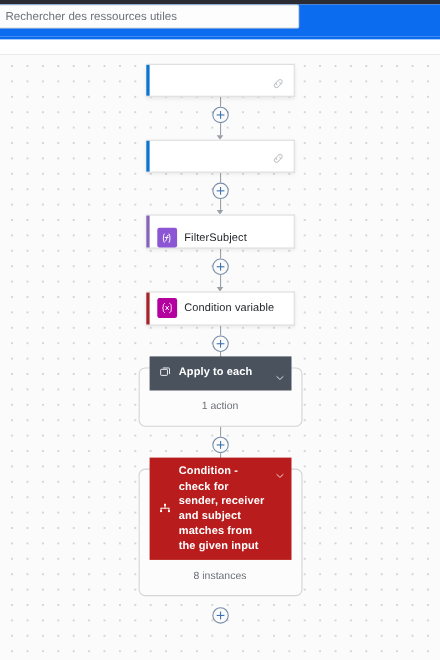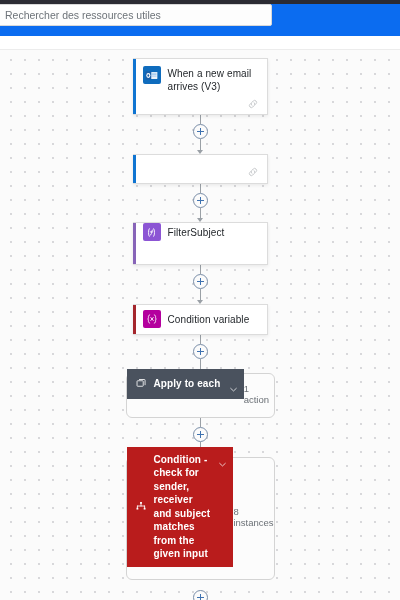--- a/index.html
+++ b/index.html
@@ -128,21 +128,21 @@
     margin-top: -0.5px;
   }
 
   
   .scope {
     width: 149px;
     border: 1px solid #d4d4d4;
     border-radius: 6px;
     background: #fcfcfc;
     padding: 0 0 12px 0;
-    display: flex; flex-direction: row; align-items: center;
+    display: flex; flex-direction: column; align-items: center;
     position: relative;
   }
   .scopehead {
     width: 129px;
     background: #4a525e;
     margin-top: -11px;
     display: flex; align-items: flex-start; gap: 6px;
     padding: 6px 6px 6px 8px;
     position: relative;
   }
@@ -172,56 +172,20 @@
     <div class="search-wrap">
       <input class="search-input" type="text" placeholder="Rechercher des ressources utiles" style="">
     </div>
     <div class="header-spacer"></div>
   </div>
   <div class="header-underline"></div>
   <div class="whitegap"></div>
 
   <div class="canvas">
     <div class="flow">
-
-      <div class="card">
-        <div class="accent" style="background:#0f74d1"></div>
-        <div class="cbody">
-          <div class="crow">
-            <span class="ic" style="background:#0f6cbd">
-              <svg width="13" height="13" viewBox="0 0 16 16">
-                <rect x="0" y="2.5" width="16" height="11" rx="1" fill="#0f6cbd"></rect>
-                <rect x="7" y="3.6" width="8.2" height="8.8" rx="0.6" fill="#ffffff" opacity=".92"></rect>
-                <rect x="8" y="4.6" width="6.2" height="1.1" fill="#9ec8ef"></rect>
-                <rect x="8" y="6.4" width="6.2" height="1.1" fill="#9ec8ef"></rect>
-                <rect x="8" y="8.2" width="6.2" height="1.1" fill="#9ec8ef"></rect>
-                <rect x="0.6" y="2.9" width="7.1" height="10.2" rx="1" fill="#1b5fa8"></rect>
-                <ellipse cx="4.1" cy="8" rx="2.5" ry="3" fill="#ffffff"></ellipse>
-                <ellipse cx="4.1" cy="8" rx="1.15" ry="1.6" fill="#1b5fa8"></ellipse>
-              </svg>
-            </span>
-            <span class="ctitle">When a new email arrives (V3)</span>
-          </div>
-          <div class="cfoot">
-            <span class="linkicon">
-              <svg width="12" height="12" viewBox="0 0 16 16">
-                <path d="M6.3 9.7a2.6 2.6 0 0 1 0-3.7l2-2a2.6 2.6 0 0 1 3.7 3.7l-.9.9" fill="none" stroke="#8a8f94" stroke-width="1.25" stroke-linecap="round"></path>
-                <path d="M9.7 6.3a2.6 2.6 0 0 1 0 3.7l-2 2a2.6 2.6 0 0 1-3.7-3.7l.9-.9" fill="none" stroke="#8a8f94" stroke-width="1.25" stroke-linecap="round"></path>
-              </svg>
-            </span>
-          </div>
-        </div>
-      </div>
-
-      <div class="conn">
-        <div class="line" style="height:9px"></div>
-        <div class="plusbtn"></div>
-        <div class="line" style="height:11px"></div>
-        <div class="arrowhead"></div>
-      </div>
 
       <div class="card">
         <div class="accent" style="background:#0f74d1"></div>
         <div class="cbody">
           <div class="cfoot">
             <span class="linkicon">
               <svg width="12" height="12" viewBox="0 0 16 16">
                 <path d="M6.3 9.7a2.6 2.6 0 0 1 0-3.7l2-2a2.6 2.6 0 0 1 3.7 3.7l-.9.9" fill="none" stroke="#8a8f94" stroke-width="1.25" stroke-linecap="round"></path>
                 <path d="M9.7 6.3a2.6 2.6 0 0 1 0 3.7l-2 2a2.6 2.6 0 0 1-3.7-3.7l.9-.9" fill="none" stroke="#8a8f94" stroke-width="1.25" stroke-linecap="round"></path>
               </svg>
@@ -230,21 +194,42 @@
         </div>
       </div>
 
       <div class="conn">
         <div class="line" style="height:9px"></div>
         <div class="plusbtn"></div>
         <div class="line" style="height:11px"></div>
         <div class="arrowhead"></div>
       </div>
 
-      <div class="card" style="height:43px;align-items:flex-start">
+      <div class="card">
+        <div class="accent" style="background:#0f74d1"></div>
+        <div class="cbody">
+          <div class="cfoot">
+            <span class="linkicon">
+              <svg width="12" height="12" viewBox="0 0 16 16">
+                <path d="M6.3 9.7a2.6 2.6 0 0 1 0-3.7l2-2a2.6 2.6 0 0 1 3.7 3.7l-.9.9" fill="none" stroke="#8a8f94" stroke-width="1.25" stroke-linecap="round"></path>
+                <path d="M9.7 6.3a2.6 2.6 0 0 1 0 3.7l-2 2a2.6 2.6 0 0 1-3.7-3.7l.9-.9" fill="none" stroke="#8a8f94" stroke-width="1.25" stroke-linecap="round"></path>
+              </svg>
+            </span>
+          </div>
+        </div>
+      </div>
+
+      <div class="conn">
+        <div class="line" style="height:9px"></div>
+        <div class="plusbtn"></div>
+        <div class="line" style="height:11px"></div>
+        <div class="arrowhead"></div>
+      </div>
+
+      <div class="card" style="height:31px;align-items:flex-end">
         <div class="accent" style="background:#8764b8;align-self:stretch"></div>
         <div class="cbody" style="padding:0 7px">
           <div class="crow" style="align-items:center">
             <span class="ic" style="background:#8c55d4">
               <svg width="13" height="13" viewBox="0 0 16 16">
                 <path d="M5.2 3.3c-1.3 1.4-1.3 8 0 9.4" fill="none" stroke="#ffffff" stroke-width="1.1" stroke-linecap="round"></path>
                 <path d="M10.8 3.3c1.3 1.4 1.3 8 0 9.4" fill="none" stroke="#ffffff" stroke-width="1.1" stroke-linecap="round"></path>
                 <path d="M6.6 10.9c.9 0 1.1-.5 1.3-1.6l.7-3.4c.2-.9.6-1.1 1.1-1.1" fill="none" stroke="#ffffff" stroke-width="1.1" stroke-linecap="round"></path>
                 <path d="M6.5 7.3h3" fill="none" stroke="#ffffff" stroke-width="1.1" stroke-linecap="round"></path>
               </svg>

